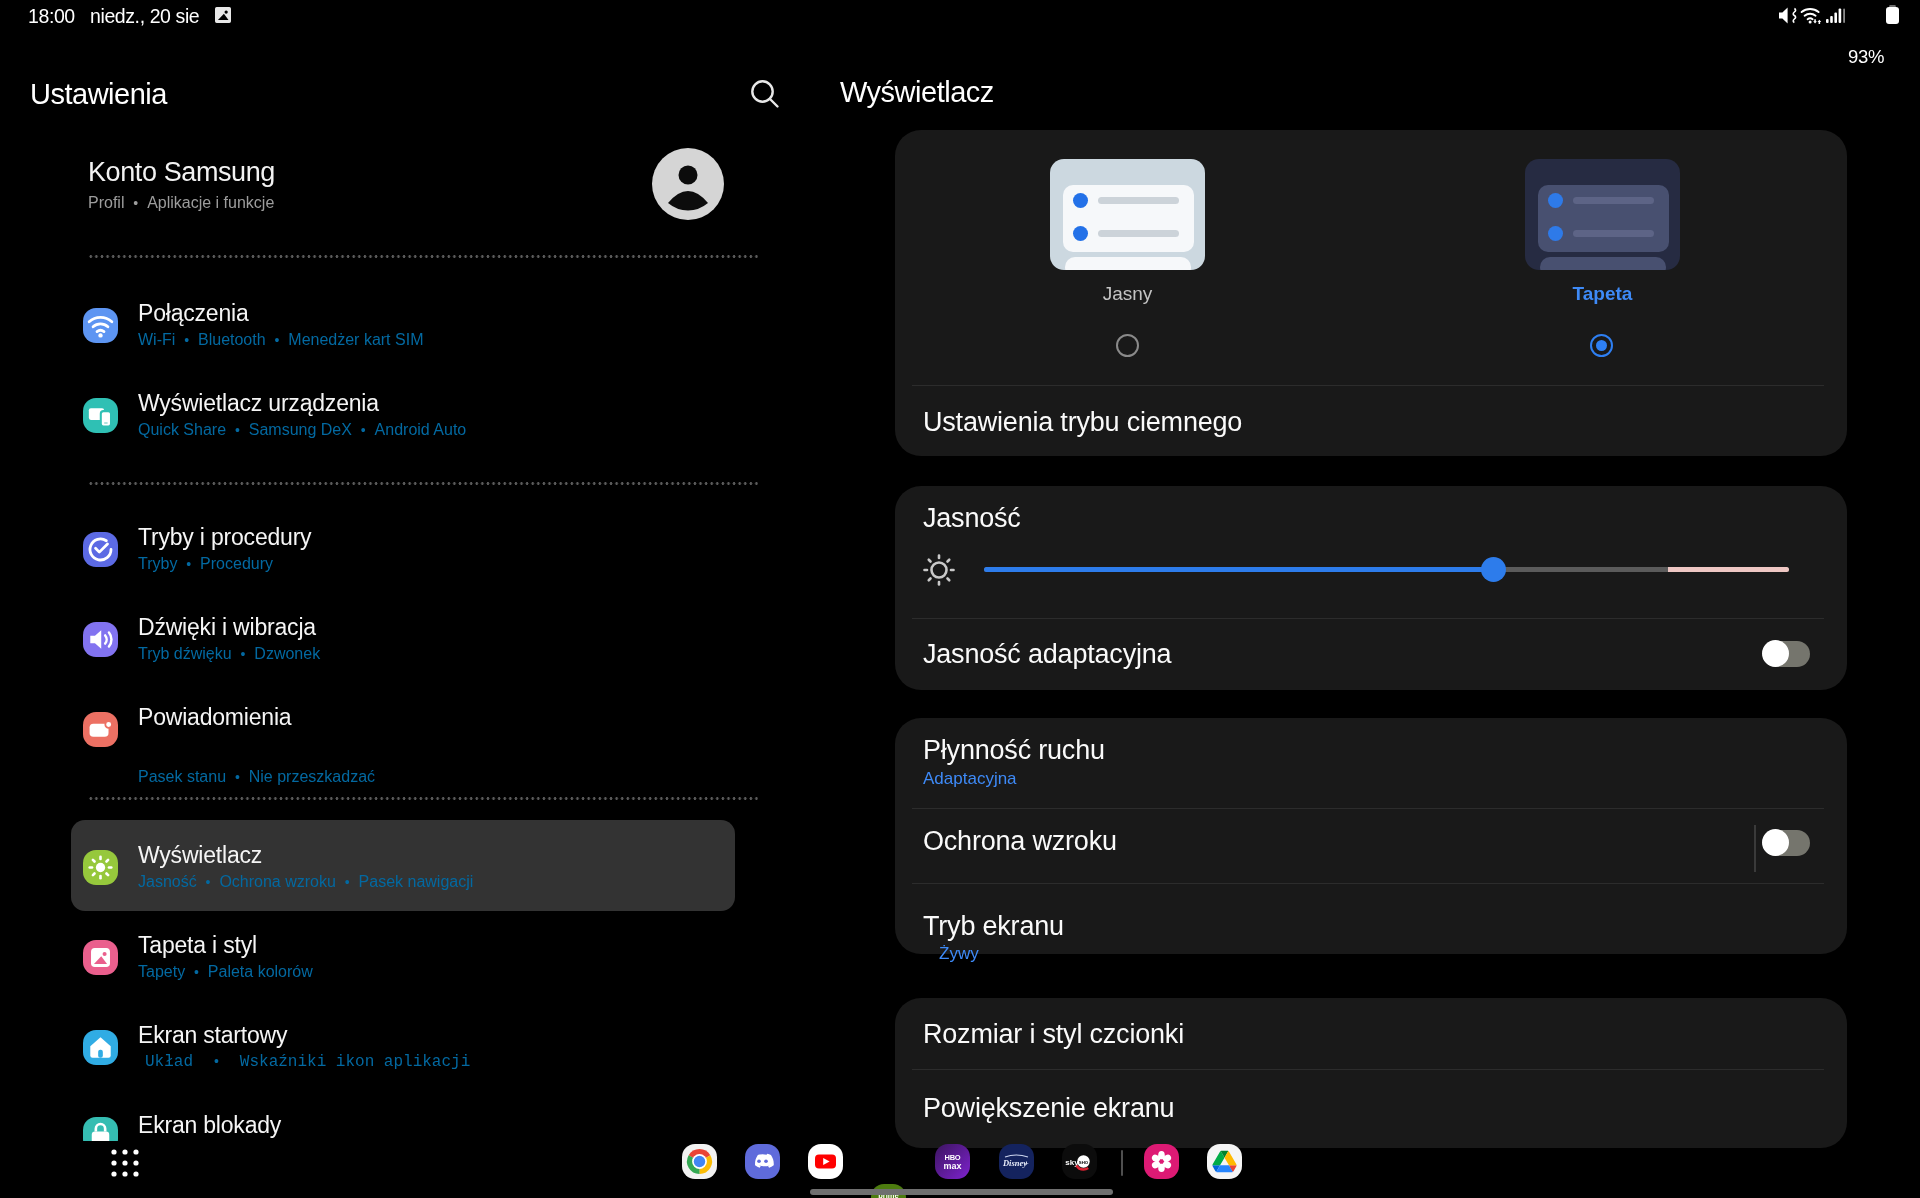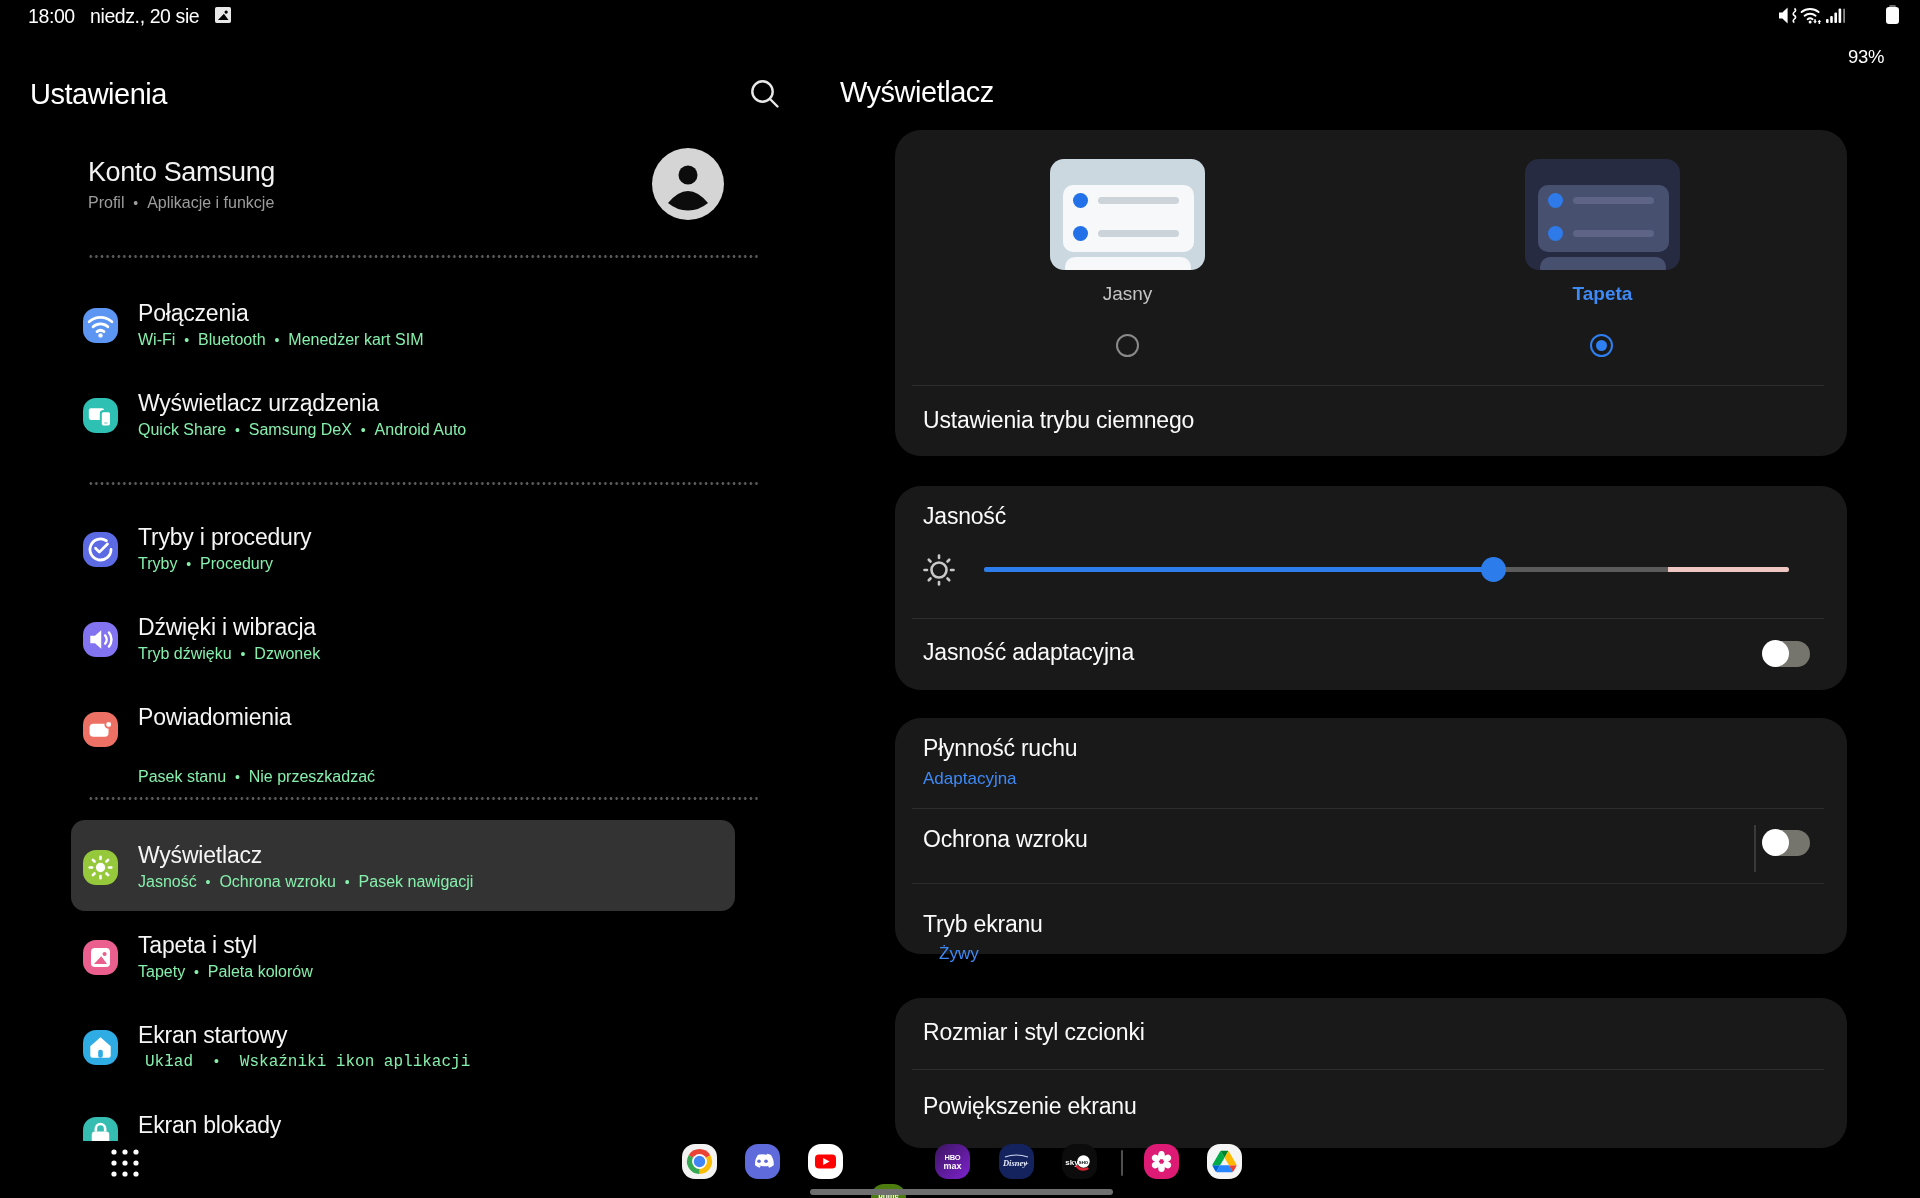--- a/index.html
+++ b/index.html
@@ -1,24 +1,24 @@
 <!DOCTYPE html>
 <html><head>
 <meta charset="utf-8">
 <style>
   * { margin:0; padding:0; box-sizing:border-box; }
   html,body { width:1920px; height:1198px; background:#000; overflow:hidden;
     font-family:"Liberation Sans", sans-serif; }
   .abs { position:absolute; }
   .ttl { color:#f5f5f5; font-size:23px; letter-spacing:-0.2px; }
-  .sub { color:#86efac; font-size:16px; letter-spacing:0px; }
+  .sub { color:#0369a1; font-size:16px; letter-spacing:0px; }
   .blue { color:#3e8af7; }
   .card { position:absolute; left:895px; width:952px; background:#191919; border-radius:26px; }
   .divl { position:absolute; left:17px; right:23px; height:1px; background:#2c2c2c; }
-  .rowt { position:absolute; left:28px; color:#fafafa; font-size:23px; letter-spacing:-0.2px; }
+  .rowt { position:absolute; left:28px; color:#fafafa; font-size:27px; letter-spacing:-0.2px; }
   .icon { position:absolute; width:35px; height:35px; border-radius:13px; }
   .dots { position:absolute; left:88px; width:670px; height:3px;
     background-image:radial-gradient(circle, #5a5a5a 1.2px, transparent 1.6px);
     background-size:5.6px 3px; background-repeat:repeat-x; }
 </style>
 </head>
 <body>
 
 <div class="abs" id="statusbar" style="left:0;top:0;width:1920px;height:34px;color:#fff;">
   <div class="abs" style="left:28px;top:5px;font-size:19.5px;letter-spacing:-0.4px;">18:00</div>

